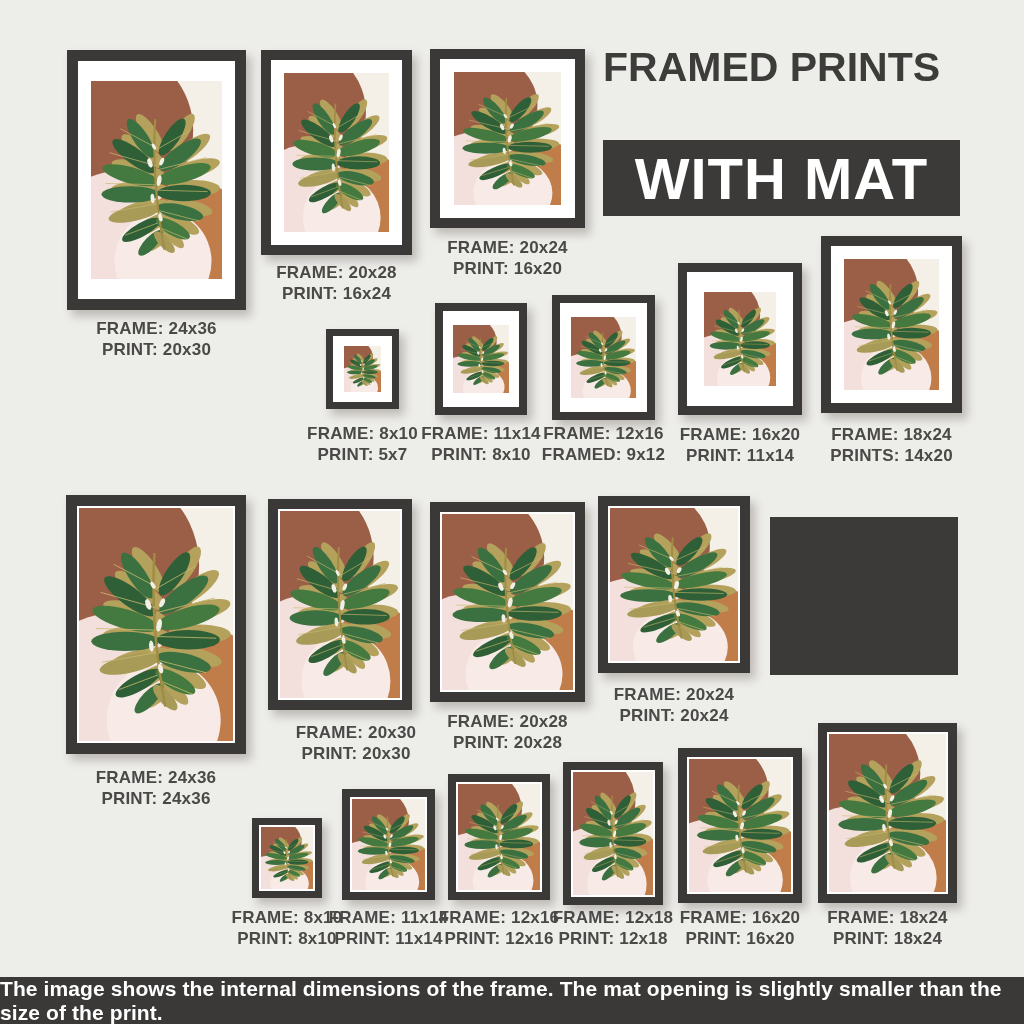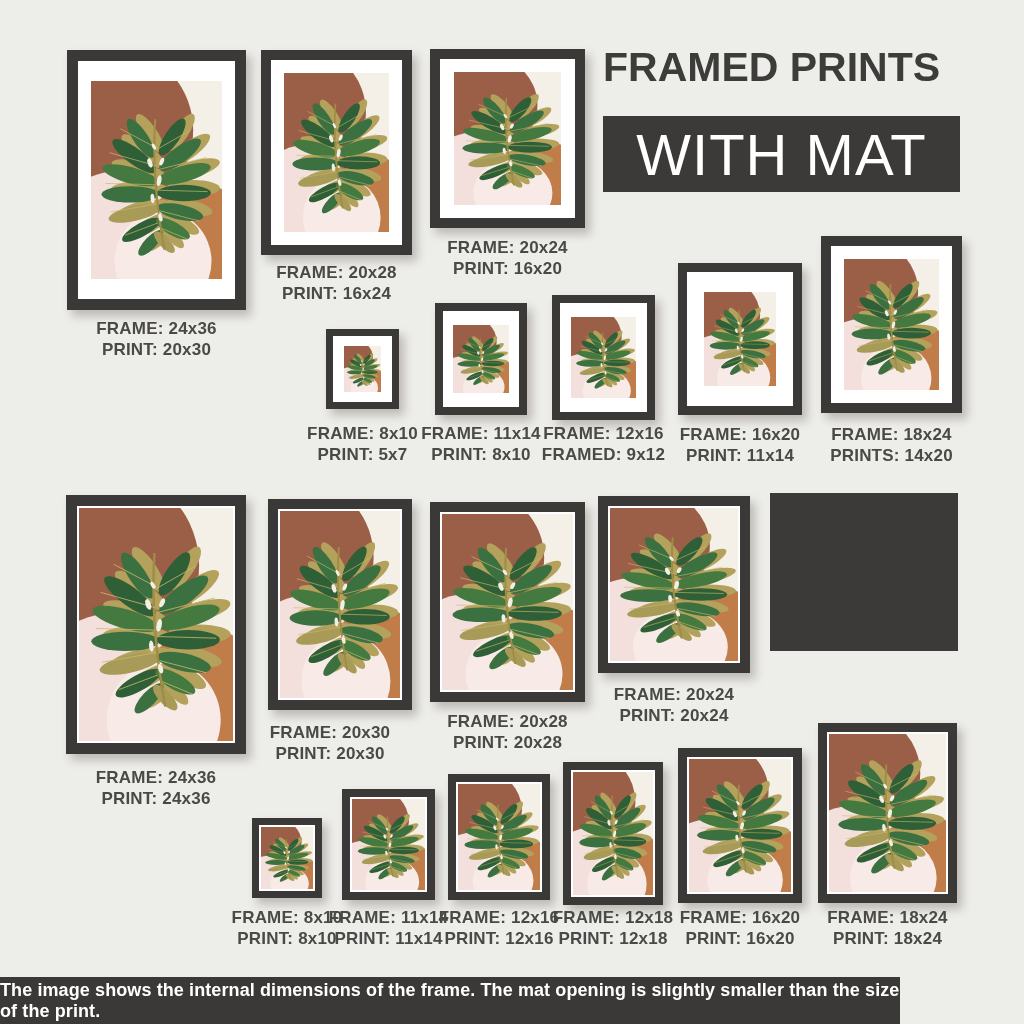--- a/index.html
+++ b/index.html
@@ -20,29 +20,29 @@
     position:absolute;transform:translateX(-50%);text-align:center;
     font-size:17px;font-weight:700;line-height:21px;
     color:var(--label-color,#4A4947);white-space:nowrap;letter-spacing:.2px;
   }
   .title{
     position:absolute;left:603px;top:44px;width:357px;text-align:left;
     font-size:41px;font-weight:700;color:var(--title-color,#3D3C3A);white-space:nowrap;
   }
   .banner{
     position:absolute;background:var(--banner-bg,#3B3A38);color:var(--banner-fg,#fff);
-    display:flex;align-items:center;justify-content:center;font-weight:400;
+    display:flex;align-items:center;justify-content:center;font-weight:700;margin-top:24px;
   }
   .banner.with-mat{left:603px;top:116px;width:357px;height:76px;font-size:58px;letter-spacing:1px;}
   .banner.no-mat{left:770px;top:493px;width:188px;height:158px;font-size:56px;line-height:54px;flex-direction:column;letter-spacing:1px;}
   .footer{
-    position:absolute;left:0;top:977px;width:900px;height:47px;
+    position:absolute;left:0;top:977px;width:1024px;height:47px;
     background:var(--footer-bg,#3A3938);color:var(--footer-fg,#fff);
     display:flex;align-items:center;justify-content:center;
-    font-size:18px;font-weight:700;letter-spacing:.1px;
+    font-size:21px;font-weight:700;letter-spacing:.1px;
   }
   
   .c-bg{fill:var(--cream);} .c-brown{fill:var(--brown);}
   .c-terra{fill:var(--terracotta);} .c-pink{fill:var(--pink);}
   .c-pinklight{fill:var(--pink-light);}
   .c-gold{fill:var(--gold);} .c-gold2{fill:var(--gold-olive);}
   .c-leaf1{fill:var(--green-mid);} .c-leaf2{fill:var(--green-dark);} .c-leaf3{fill:var(--green-deep);}
   .c-spine{stroke:var(--vein-gold);fill:none;}
   .c-branch{stroke:var(--vein-light);fill:none;opacity:.85;}
   .c-hole{fill:var(--hole);}
@@ -667,21 +667,21 @@
             <path class="c-branch" d="M108,216 L148,232" stroke-width="1.2"></path>
             <ellipse class="c-hole" cx="90" cy="120" rx="3.5" ry="7" transform="rotate(-20 90 120)"></ellipse>
             <ellipse class="c-hole" cx="104" cy="146" rx="3.5" ry="8" transform="rotate(12 104 146)"></ellipse>
             <ellipse class="c-hole" cx="94" cy="172" rx="3" ry="7" transform="rotate(-5 94 172)"></ellipse>
             <ellipse class="c-hole" cx="108" cy="118" rx="3" ry="6" transform="rotate(25 108 118)"></ellipse>
             <ellipse class="c-hole" cx="106" cy="200" rx="3" ry="6" transform="rotate(-15 106 200)"></ellipse>
             <ellipse class="c-hole" cx="96" cy="96" rx="2.5" ry="5" transform="rotate(-30 96 96)"></ellipse>
           </svg>
         </div>
       </div>
-      <div class="frame-label" style="left: 330px; top: 722px;">
+      <div class="frame-label" style="left: 356px; top: 722px;">
         <div>FRAME: 20x30</div>
         <div>PRINT: 20x30</div>
       </div>
       <div class="frame" style="left: 430px; top: 502px; width: 155px; height: 200px; border-width: 10px;">
         <div class="art-box" style="inset: 2px;">
           <svg viewBox="0 0 200 290" preserveAspectRatio="none">
             <rect class="c-bg" x="0" y="0" width="200" height="290"></rect>
             <ellipse class="c-brown" cx="52" cy="72" rx="104" ry="112"></ellipse>
             <ellipse class="c-pink" cx="40" cy="232" rx="100" ry="100"></ellipse>
             <ellipse class="c-terra" cx="163" cy="234" rx="84" ry="84"></ellipse>

